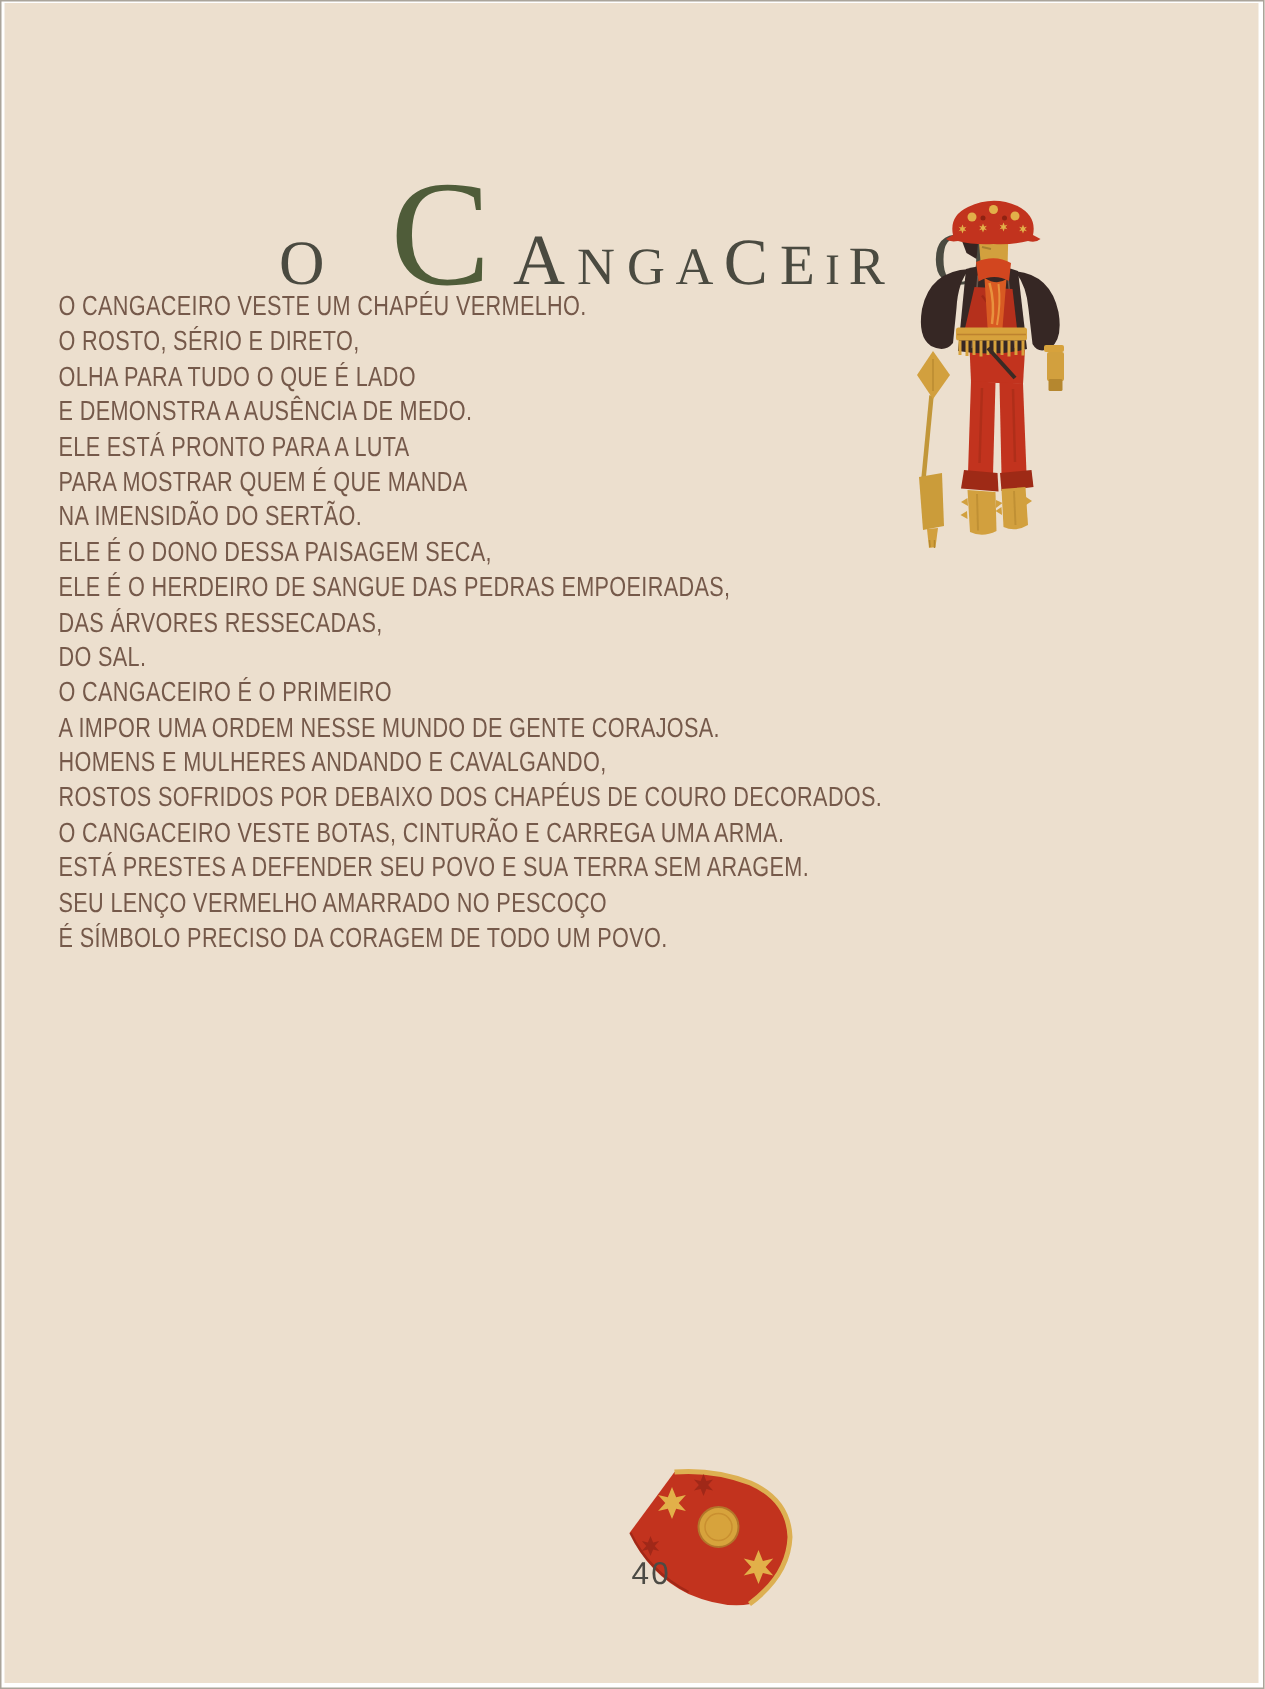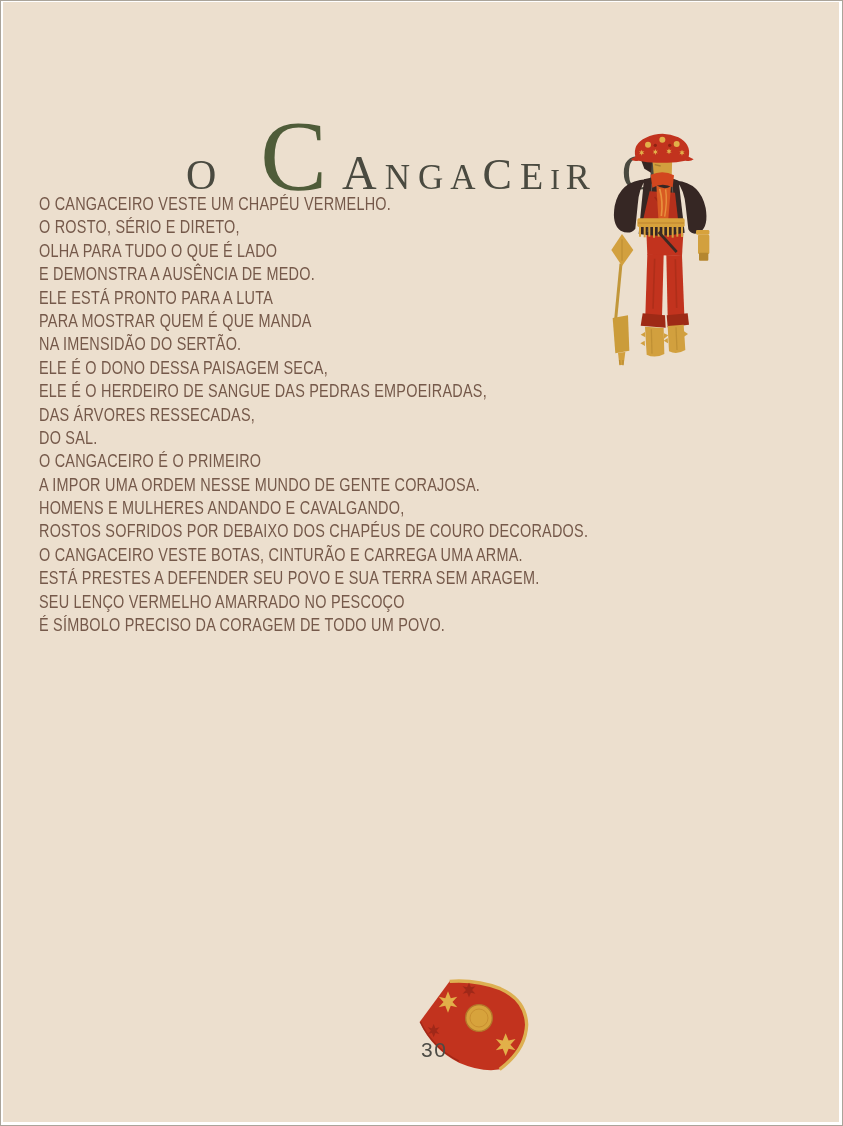--- a/index.html
+++ b/index.html
@@ -237,15 +237,15 @@
     <g>
       <use href="#star6b" transform="translate(195,120) scale(3.2)" fill="#e2b049"></use>
       <use href="#star6b" transform="translate(368,248) scale(3.4)" fill="#e2b049"></use>
       <circle cx="288" cy="168" r="40" fill="#d7a33c" stroke="#b3762a" stroke-width="4"></circle>
       <circle cx="288" cy="168" r="27" fill="none" stroke="#c98f30" stroke-width="3"></circle>
       <use href="#star6b" transform="translate(258,84) scale(2.2)" fill="#a02818"></use>
       <use href="#star6b" transform="translate(152,206) scale(2.0)" fill="#a02818"></use>
     </g>
   </svg>
 
-  <div class="pagenum">30</div>
+  <div class="pagenum">40</div>
 
 </div>
 
 </body></html>

